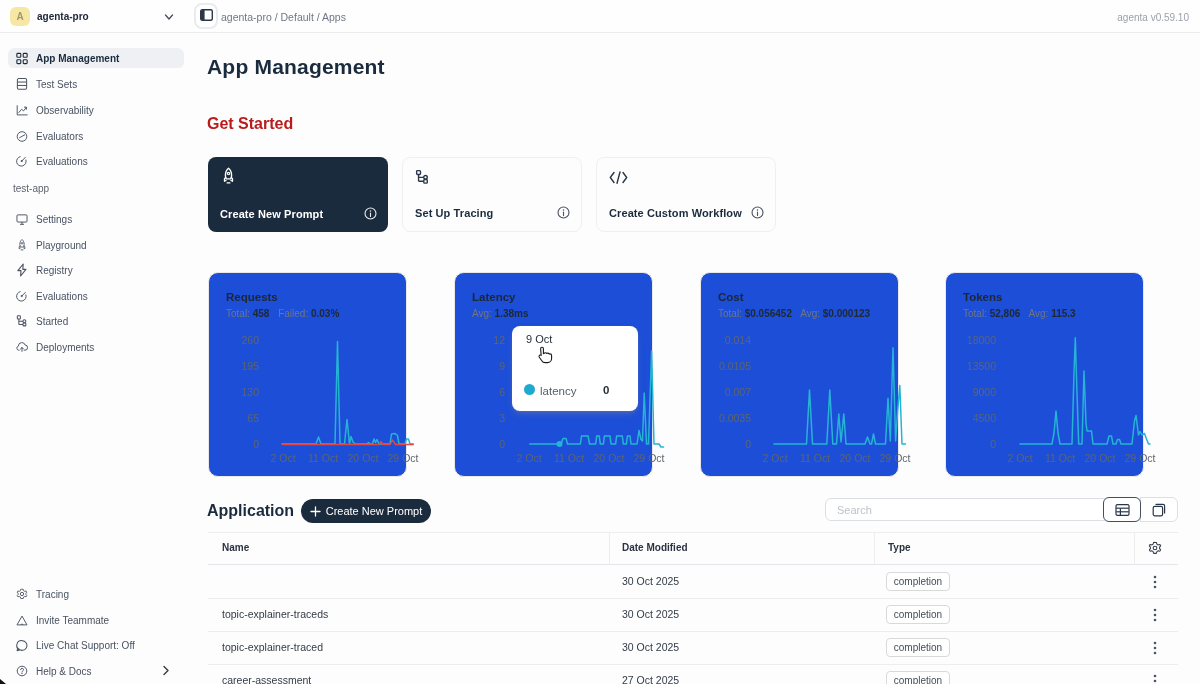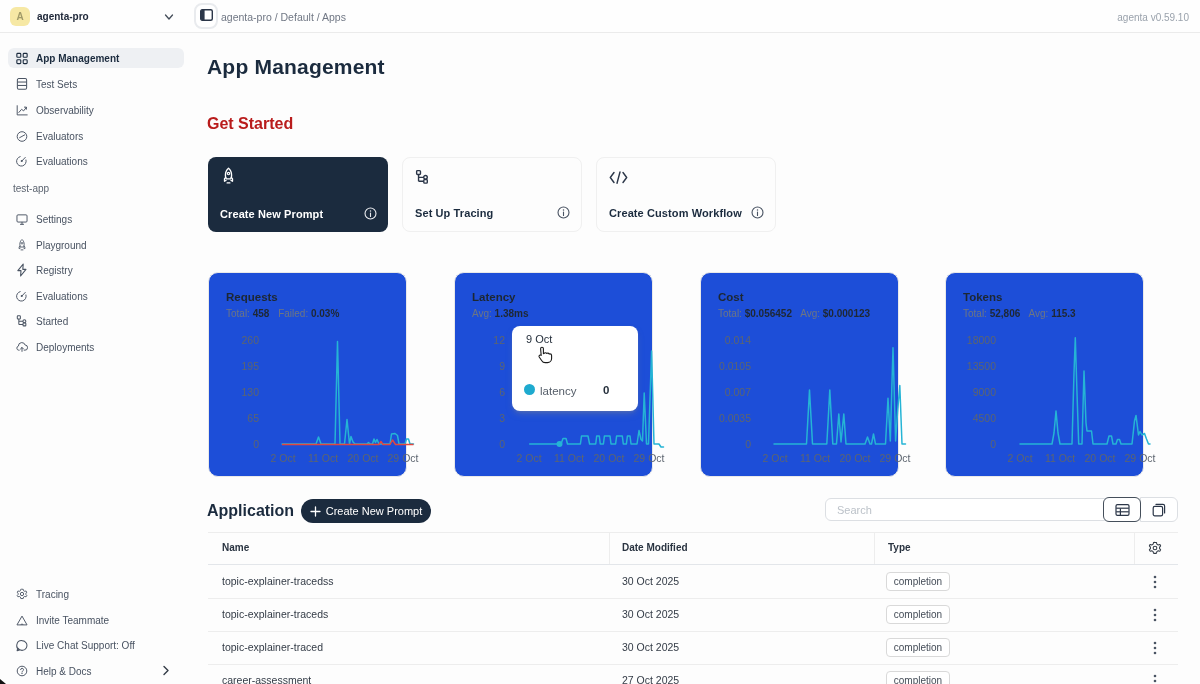--- a/index.html
+++ b/index.html
@@ -396,21 +396,20 @@
  <div class="vline" style="left:401px"></div>
  <div class="vline" style="left:666px"></div>
  <div class="vline" style="left:926px"></div>
  <div class="hcell" style="left:14px">Name</div>
  <div class="hcell" style="left:414px">Date Modified</div>
  <div class="hcell" style="left:680px">Type</div>
  <svg class="abs" style="left:940px;top:9px" width="14" height="14" viewBox="0 0 16 16">
         <circle cx="8" cy="8" r="2.1" fill="none" stroke="#333b46" stroke-width="1.2"></circle>
         <path d="M8 1.6c.6 0 1.2.07 1.7.2l.4 1.8 1.6.9 1.75-.55a6.6 6.6 0 0 1 1 1.6l-1.2 1.35v1.9l1.2 1.35a6.6 6.6 0 0 1-1 1.6l-1.75-.55-1.6.9-.4 1.8a6.6 6.6 0 0 1-3.4 0l-.4-1.8-1.6-.9-1.75.55a6.6 6.6 0 0 1-1-1.6l1.2-1.35v-1.9L1.55 5.55a6.6 6.6 0 0 1 1-1.6l1.75.55 1.6-.9.4-1.8A6.6 6.6 0 0 1 8 1.6z" fill="none" stroke="#333b46" stroke-width="1.2" stroke-linejoin="round"></path>
       </svg>
- <div class="rcell" style="left:14px;top:33px">topic-explainer-tracedss</div>
  <div class="rcell" style="left:414px;top:33px">30 Oct 2025</div>
  <div class="tag" style="left:678px;top:40px">completion</div>
  <svg class="abs" style="left:944px;top:43px" width="6" height="14" viewBox="0 0 6 14">
         <circle cx="3" cy="2" r="1.3" fill="#4a5463"></circle>
         <circle cx="3" cy="7" r="1.3" fill="#4a5463"></circle>
         <circle cx="3" cy="12" r="1.3" fill="#4a5463"></circle>
       </svg>
  <div class="rcell" style="left:14px;top:66px">topic-explainer-traceds</div>
  <div class="rcell" style="left:414px;top:66px">30 Oct 2025</div>
  <div class="tag" style="left:678px;top:73px">completion</div>

